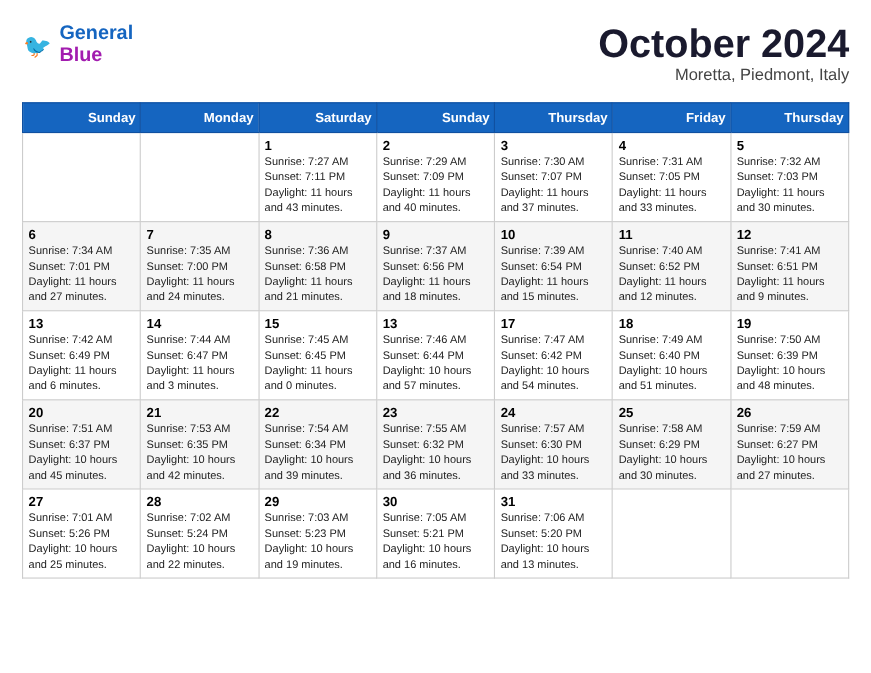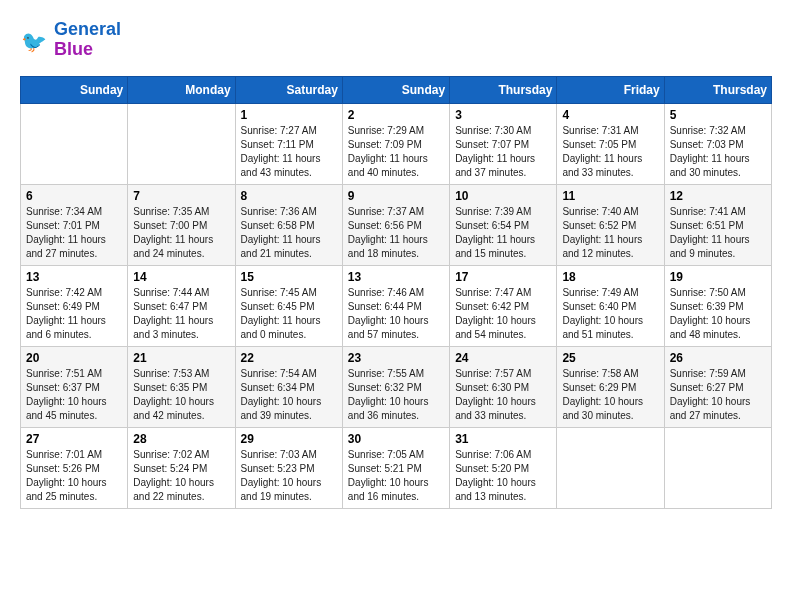--- a/index.html
+++ b/index.html
@@ -89,20 +89,24 @@
 <div class="header">
   <div class="logo">
     <svg class="logo-bird" viewBox="0 0 40 40" xmlns="http://www.w3.org/2000/svg">
       <text x="2" y="32" font-size="28" fill="#1565c0">🐦</text>
     </svg>
     <div class="logo-text">
       <div><span>General</span></div>
       <div><span style="color:#a21caf">Blue</span></div>
     </div>
   </div>
+  <div class="title-block">
+    <div class="month-title">October 2024</div>
+    <div class="location">Moretta, Piedmont, Italy</div>
+  </div>
 </div>
 
 <table>
   <thead>
     <tr>
     <th>Sunday</th>
         <th>Monday</th>
         <th>Saturday</th>
         <th>Sunday</th>
         <th>Thursday</th>

